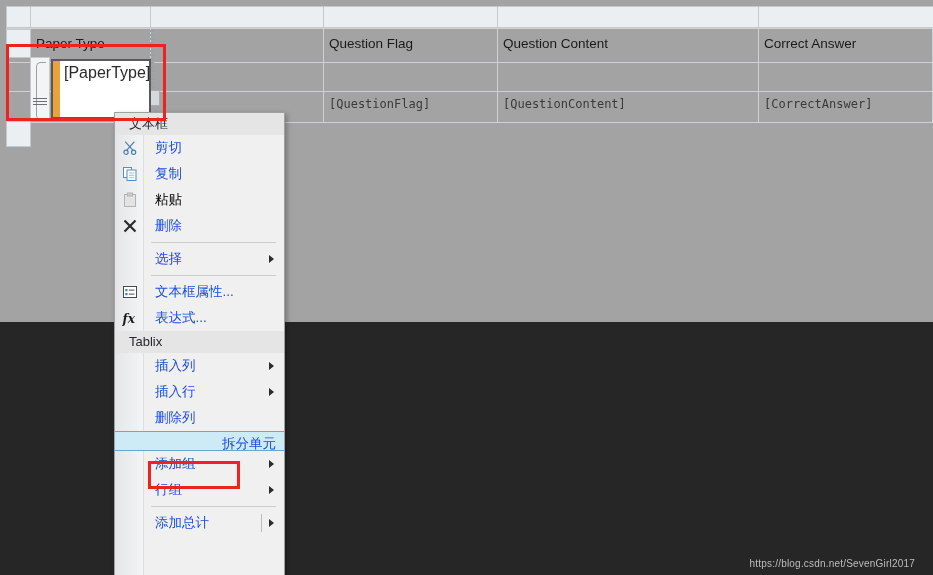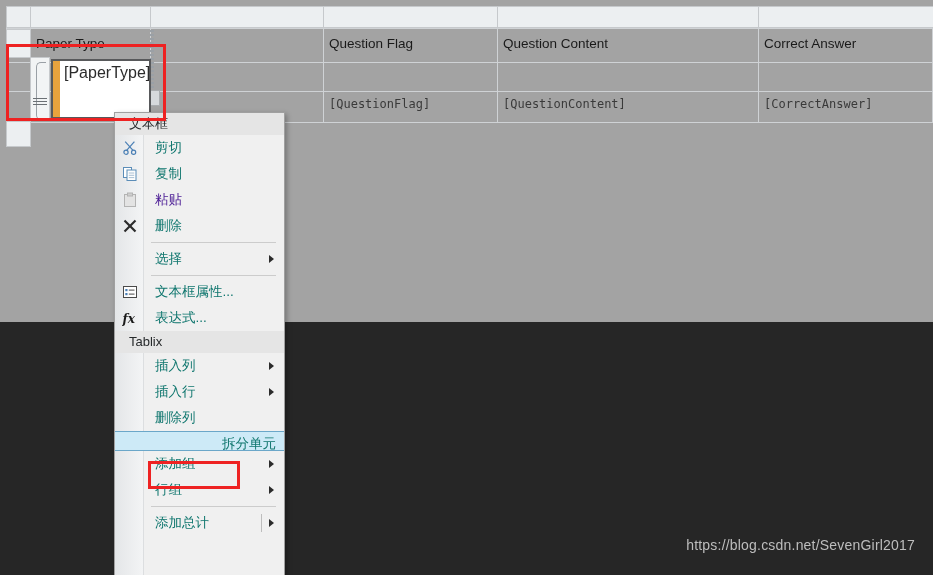--- a/index.html
+++ b/index.html
@@ -9,22 +9,22 @@
     font-family:"Liberation Sans","DejaVu Sans",sans-serif;
     -webkit-font-smoothing:antialiased;
   }
 
   
   #backdrop-dark{
     position:absolute;left:0;top:322px;width:933px;height:253px;
     background:#262626;
   }
   #watermark{
-    position:absolute;right:18px;bottom:22px;
-    color:#bdbdbd;font-size:14px;letter-spacing:.2px;
+    position:absolute;right:18px;bottom:6px;
+    color:#bdbdbd;font-size:10px;letter-spacing:.2px;
     font-family:"Liberation Sans","DejaVu Sans",sans-serif;
     white-space:nowrap;
   }
 
   
   #designer{
     position:absolute;left:0;top:0;width:933px;height:322px;
     background:#a3a3a3;overflow:hidden;
   }
 
@@ -125,23 +125,23 @@
     position:relative;height:22px;line-height:22px;
     background:#e5e5e5;
     padding-left:14px;
     font-size:13px;color:#26292b;
     box-sizing:border-box;
   }
   .menu-item{
     position:relative;height:26px;line-height:26px;
     padding-left:40px;padding-right:8px;
     box-sizing:border-box;white-space:nowrap;
-    font-size:13.5px;color:#0f766e;
-  }
-  .menu-item.disabled{color:#4c1d95;}
+    font-size:13.5px;color:#1d4ed8;
+  }
+  .menu-item.disabled{color:#000000;}
   .menu-item.highlighted{
     background:#cdeaf7;
     border-top:1px solid #6ba7c9;
     border-bottom:1px solid #6ba7c9;
     height:20px;line-height:24px;text-align:right;
   }
   .menu-item .arrow{
     position:absolute;right:10px;top:50%;transform:translateY(-50%);
     width:0;height:0;border-left:5px solid #2b2b2b;
     border-top:4px solid transparent;border-bottom:4px solid transparent;

